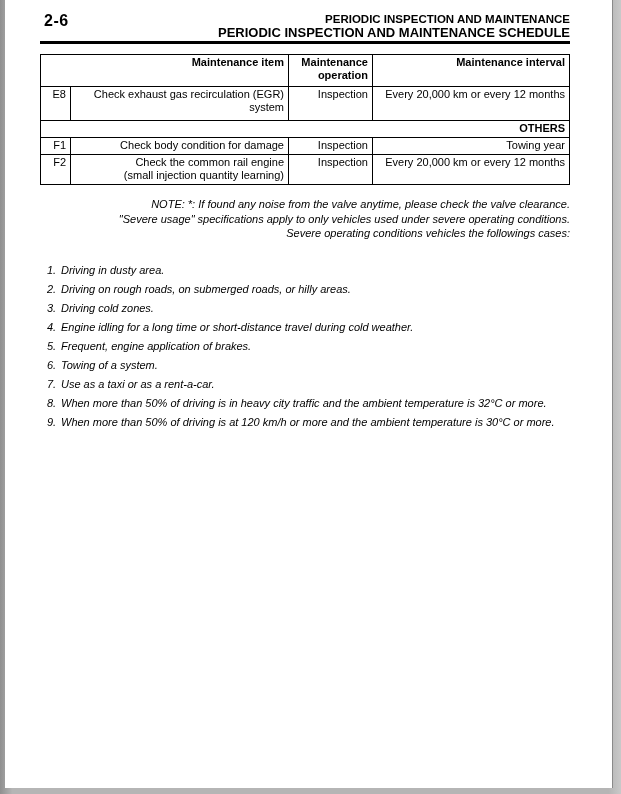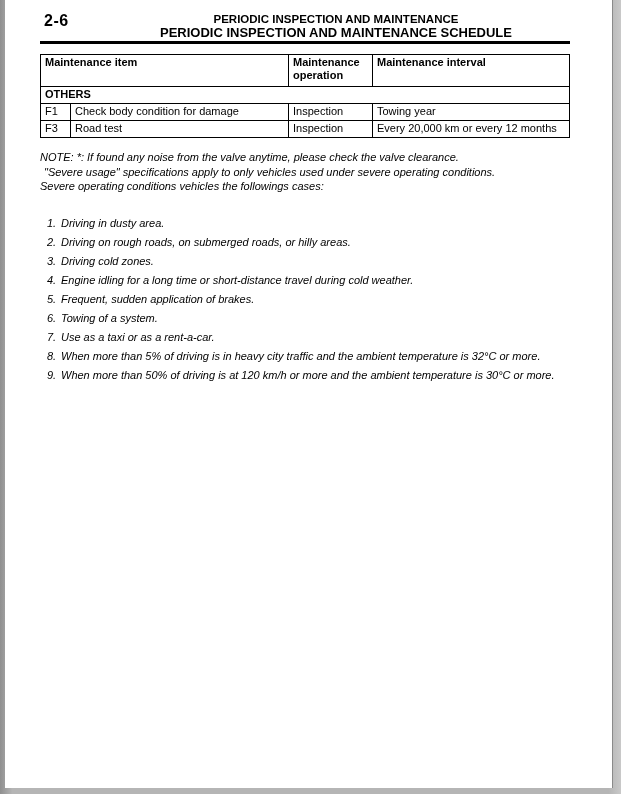--- a/index.html
+++ b/index.html
@@ -23,51 +23,52 @@
     border-right: 1px solid #8a8a8a;
     padding: 12px 42px 0 35px;
   }
   
   .doc-header { position: relative; }
   .page-num {
     position: absolute; left: 4px; top: 0;
     font-size: 16px; font-weight: 700; letter-spacing: 0.5px;
     color: #000;
   }
-  .titles { padding-left: 62px; text-align: center; }
+  .titles { padding-left: 62px; text-align: right; }
   .title1 { font-size: 11.5px; font-weight: 700; line-height: 14px; color: #000; }
   .title2 { font-size: 13px; font-weight: 700; line-height: 13px; color: #000; }
   .rule { height: 3px; background: #000; margin-top: 2px; }
   
   table.maint {
     width: 100%;
     border-collapse: collapse;
     table-layout: fixed;
     margin-top: 10px;
   }
   table.maint th, table.maint td {
     border: 1px solid #000;
     font-size: 11px;
     line-height: 13px;
     padding: 1px 4px 2px 4px;
     vertical-align: top;
-    text-align: left;
+    text-align: right;
     color: #000;
     overflow: hidden;
   }
   table.maint th { font-weight: 700; padding-bottom: 4px; }
   tr.tall td { padding-bottom: 6px; }
   td.section-cell { font-weight: 700; padding: 2px 4px 3px 5px; }
   .pre { white-space: pre-line; }
   
   .notes {
     margin-top: 12px;
     font-style: italic;
     font-size: 11px;
     color: #000;
+    text-align: right;
   }
   .notes div { line-height: 14.5px; }
   .notes .indent { padding-left: 4px; }
   
   .conditions { margin-top: 23px; padding-left: 7px; }
   .cond {
     display: flex;
     font-style: italic;
     font-size: 11px;
     line-height: 13.5px;
@@ -100,32 +101,40 @@
         <col>
       </colgroup>
       <thead>
         <tr>
           <th colspan="2">Maintenance item</th>
           <th>Maintenance operation</th>
           <th>Maintenance interval</th>
         </tr>
       </thead>
       <tbody>
+        <tr class="tall">
+          <td>E8</td>
+          <td class="pre">Check exhaust gas recirculation (EGR)
+system</td>
+          <td>Inspection</td>
+          <td>Every 20,000 km or every 12 months</td>
+        </tr>
         <tr>
           <td class="section-cell" colspan="4">OTHERS</td>
         </tr>
         <tr>
           <td>F1</td>
           <td>Check body condition for damage</td>
           <td>Inspection</td>
           <td>Towing year</td>
         </tr>
         <tr>
-          <td>F3</td>
-          <td>Road test</td>
+          <td>F2</td>
+          <td class="pre">Check the common rail engine
+(small injection quantity learning)</td>
           <td>Inspection</td>
           <td>Every 20,000 km or every 12 months</td>
         </tr>
       </tbody>
     </table>
 
     <div class="notes">
       <div>NOTE: *: If found any noise from the valve anytime, please check the valve clearance.</div>
       <div class="indent">"Severe usage" specifications apply to only vehicles used under severe operating conditions.</div>
       <div>Severe operating conditions vehicles the followings cases:</div>
@@ -143,33 +152,33 @@
       <div class="cond">
         <span class="num">3.</span>
         <span class="txt">Driving cold zones.</span>
       </div>
       <div class="cond">
         <span class="num">4.</span>
         <span class="txt">Engine idling for a long time or short-distance travel during cold weather.</span>
       </div>
       <div class="cond">
         <span class="num">5.</span>
-        <span class="txt">Frequent, sudden application of brakes.</span>
+        <span class="txt">Frequent, engine application of brakes.</span>
       </div>
       <div class="cond">
         <span class="num">6.</span>
         <span class="txt">Towing of a system.</span>
       </div>
       <div class="cond">
         <span class="num">7.</span>
         <span class="txt">Use as a taxi or as a rent-a-car.</span>
       </div>
       <div class="cond">
         <span class="num">8.</span>
-        <span class="txt">When more than 5% of driving is in heavy city traffic and the ambient temperature is 32°C or more.</span>
+        <span class="txt">When more than 50% of driving is in heavy city traffic and the ambient temperature is 32°C or more.</span>
       </div>
       <div class="cond">
         <span class="num">9.</span>
         <span class="txt">When more than 50% of driving is at 120 km/h or more and the ambient temperature is 30°C or more.</span>
       </div>
     </div>
 
   </div>
 </div>
 

